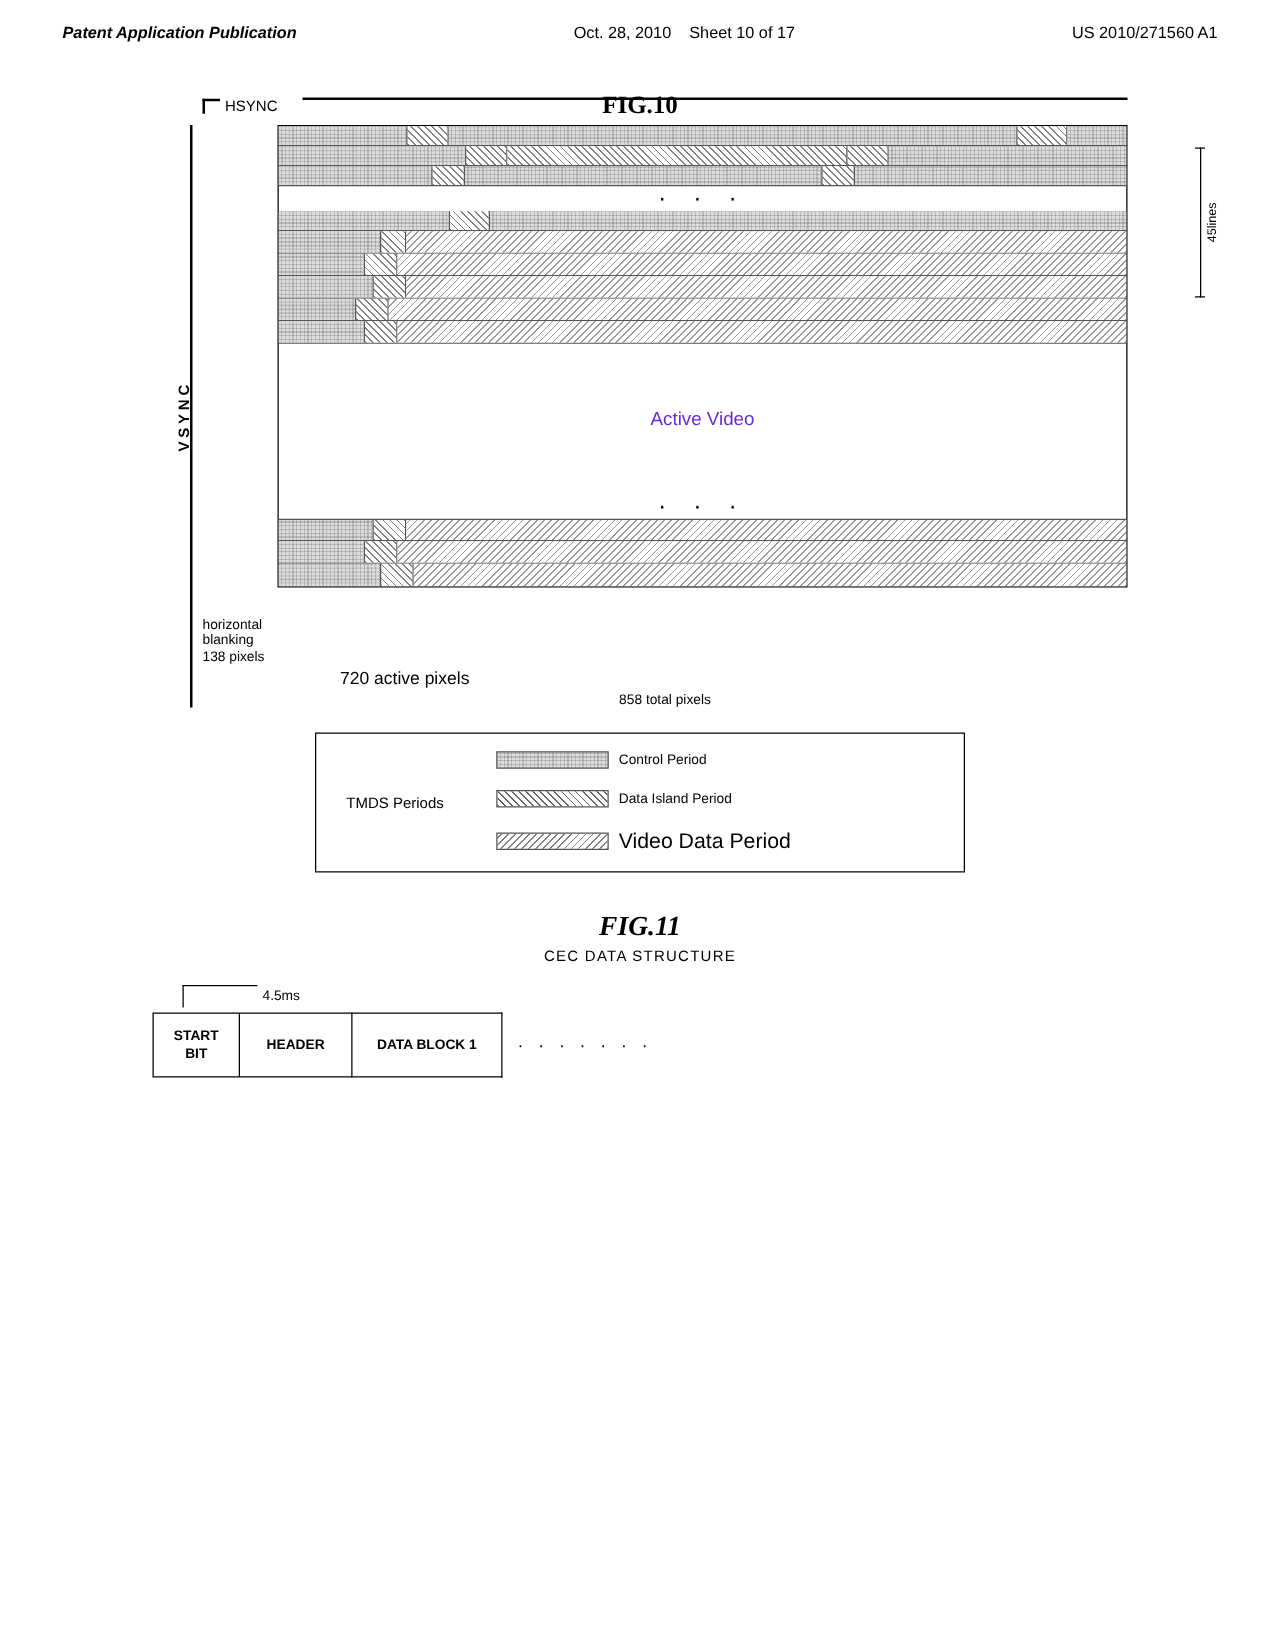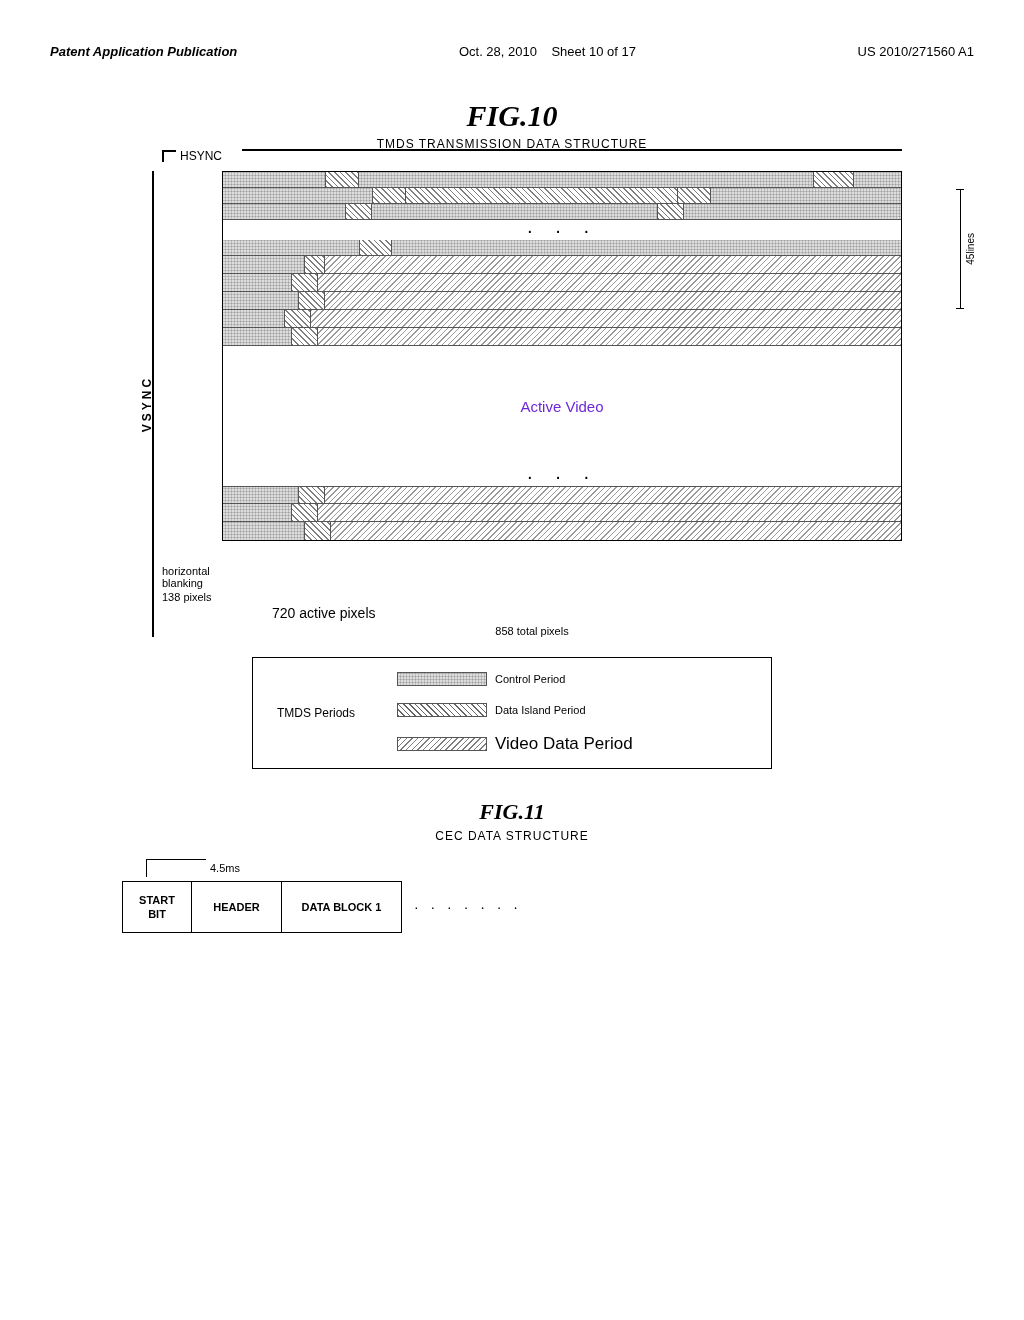--- a/index.html
+++ b/index.html
@@ -7,21 +7,21 @@
       width: 1024px;
       min-height: 1320px;
       background: #fff;
       font-family: Arial, Helvetica, sans-serif;
       font-size: 13px;
       color: #000;
     }
     .page {
       width: 1024px;
       min-height: 1320px;
-      padding: 44px 50px;
+      padding: 18px 50px;
       position: relative;
     }
     .header {
       display: flex;
       justify-content: space-between;
       align-items: baseline;
       margin-bottom: 40px;
       font-size: 13px;
     }
     .fig-title {
@@ -121,23 +121,22 @@
     <div style="font-weight:bold; font-style:italic; font-size:13px;">Patent Application Publication</div>
     <div style="font-size:13px;">
       <span>Oct. 28, 2010</span>&nbsp;&nbsp;&nbsp;
       <span>Sheet 10 of 17</span>
     </div>
     <div style="font-size:13px;">US 2010/271560 A1</div>
   </div>
 
   <div class="fig10-wrapper">
     <div class="fig-title">
-      <span style="font-style:italic; font-weight:bold; font-size:30px; font-family:'Times New Roman',serif;">FIG.10</span>
-    </div>
-    <div class="fig-subtitle">TMDS TRANSMISSION DATA STRUCTURE</div>
+      <span style="font-weight:bold; font-size:20px; font-family:'Times New Roman',serif;">FIG.10</span>
+    </div>
 
     <div class="main-diagram-wrapper">
 
       <div class="vsync-area">
 
         <div style="position:absolute; left:18px; top:50%; transform:translateY(-50%); writing-mode:vertical-rl; transform:translateY(-50%) rotate(180deg); font-size:12px; letter-spacing:3px; font-weight:bold;">VSYNC</div>
 
         <div style="position:absolute; left:30px; top:0; bottom:0; width:2px; background:#000;"></div>
       </div>
 

